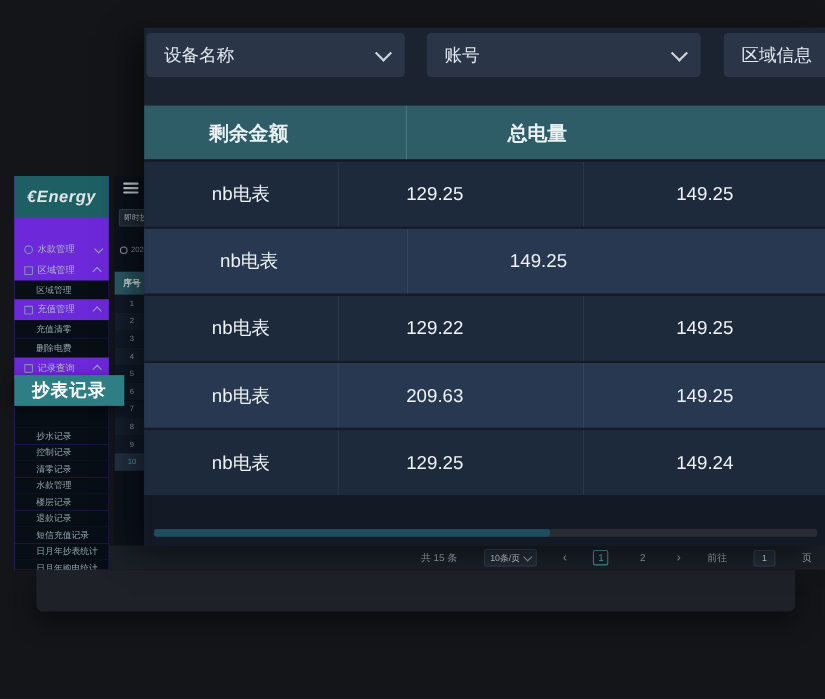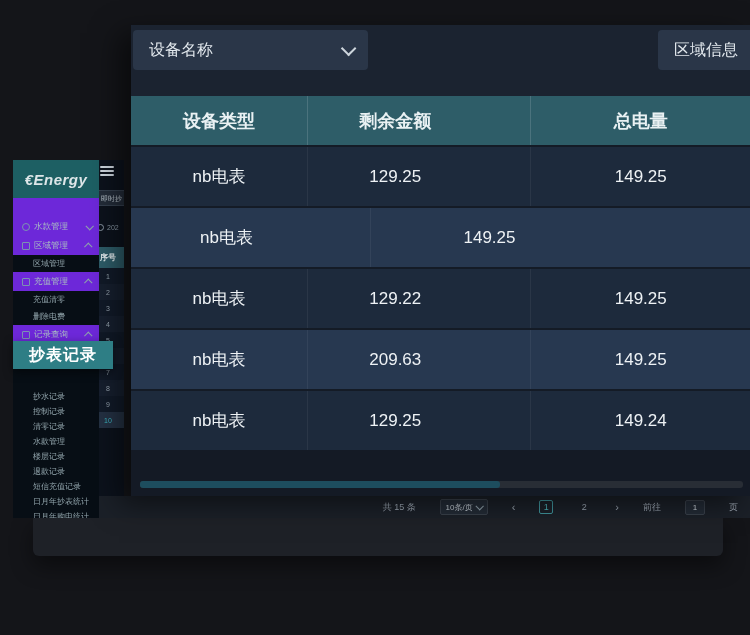--- a/index.html
+++ b/index.html
@@ -10,21 +10,21 @@
     -webkit-font-smoothing:antialiased;
   }
   
   .backdrop-band{
     position:absolute;left:33px;top:518px;width:690px;height:38px;
     background:#1e2127;border-radius:0 0 6px 6px;
     box-shadow:0 10px 22px rgba(0,0,0,.45);
   }
   
   .strip{
-    position:absolute;left:92px;top:160px;width:32px;height:358px;
+    position:absolute;left:104px;top:160px;width:32px;height:358px;
     background:#0c121c;overflow:hidden;z-index:1;text-decoration:underline;
   }
   .hamburger{position:absolute;left:8px;top:6px;width:14px;height:11px;cursor:pointer;}
   .hamburger i{display:block;height:2px;background:#cdd6de;margin-bottom:2px;border-radius:1px;}
   .strip-btn{
     position:absolute;left:4px;top:30px;width:40px;height:16px;
     background:#232c39;border:1px solid #35404e;border-radius:2px;
     font-size:7px;color:#b9c4cc;line-height:15px;padding-left:4px;
     white-space:nowrap;overflow:hidden;box-sizing:border-box;
   }
@@ -207,28 +207,31 @@
   <input class="goto-input" value="1" style="">
   <span>页</span>
 </div>
 
 <div class="overlay">
   <div class="filters">
     <div class="dd dd1">
       <span>设备名称</span>
       <span class="dchev"></span>
     </div>
+    <div class="dd dd2">
+      <span>账号</span>
+      <span class="dchev"></span>
+    </div>
     <div class="dd dd3">
       <span>区域信息</span>
     </div>
   </div>
 
   <div class="table">
     <div class="thead">
-      <div class="th c1">设备类型</div>
       <div class="th c2">剩余金额</div>
       <div class="th c3">总电量</div>
     </div>
     <div class="tr odd">
       <div class="td c1">nb电表</div>
       <div class="td c2">129.25</div>
       <div class="td c3">149.25</div>
     </div>
     <div class="tr even">
       <div class="td c1">nb电表</div>

